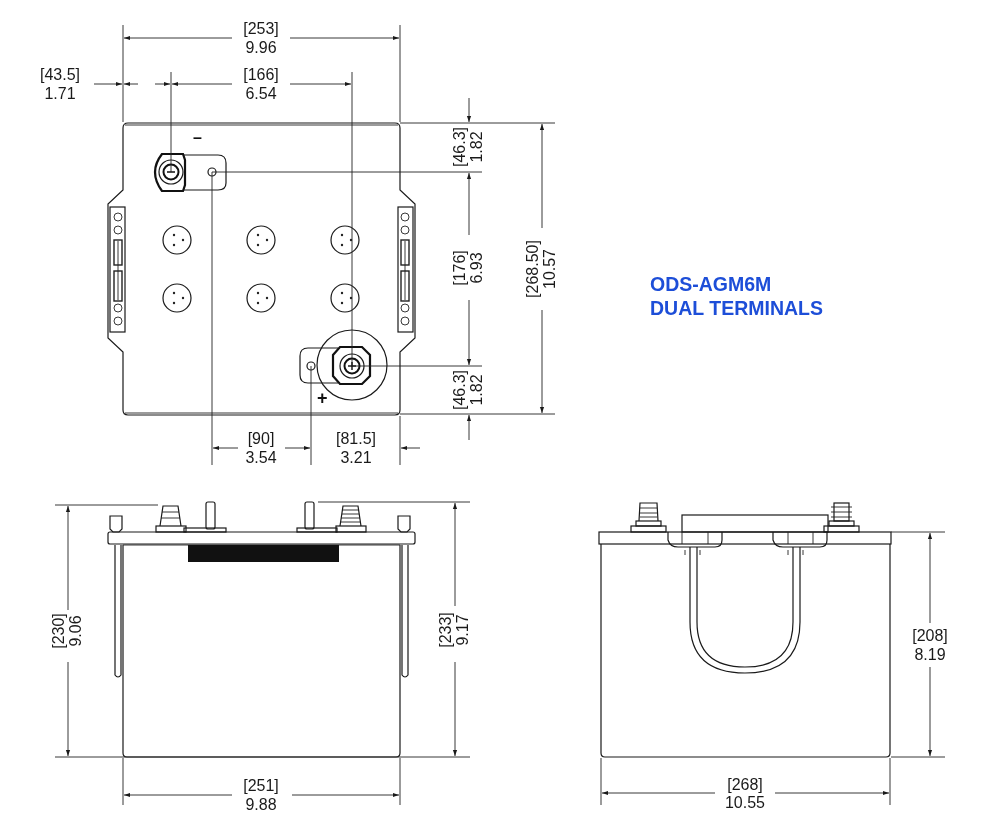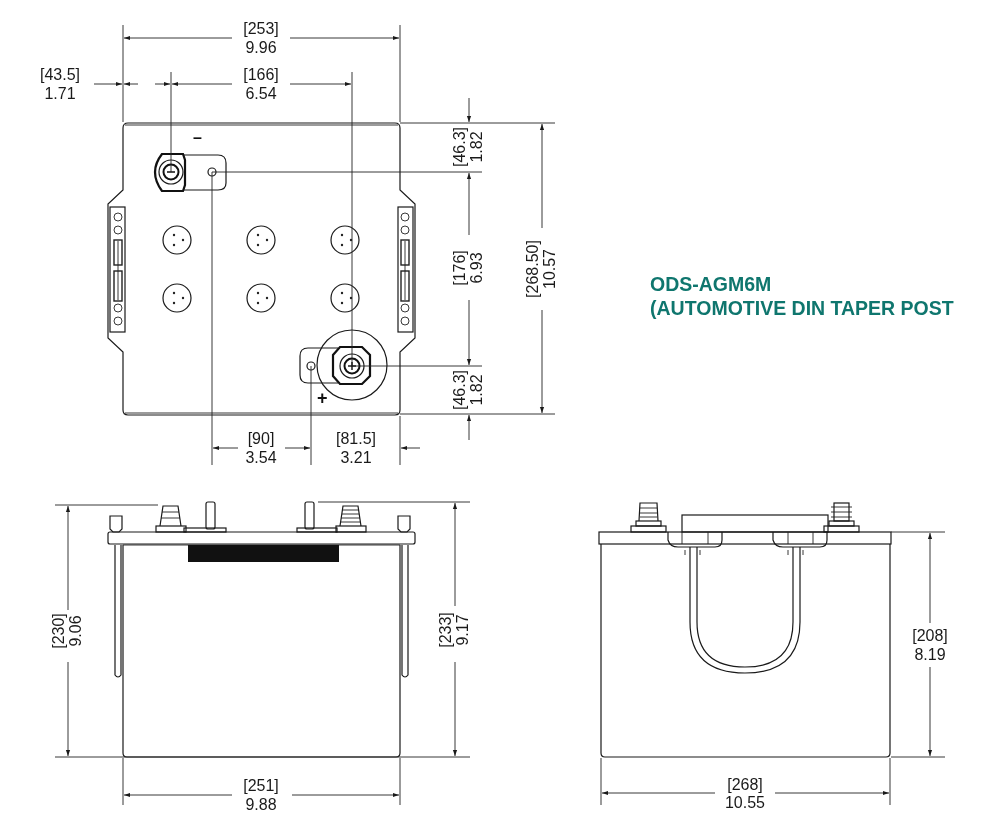--- a/index.html
+++ b/index.html
@@ -1,21 +1,21 @@
 <!DOCTYPE html>
 <html><head>
 <meta charset="utf-8">
 <style>
   html, body { margin: 0; padding: 0; background: #ffffff; }
   body { width: 1000px; height: 833px; position: relative; overflow: hidden; font-family: "Liberation Sans", sans-serif; }
   svg { position: absolute; left: 0; top: 0; }
   .ln { stroke: #1a1a1a; fill: none; stroke-width: 1.2; }
   .thin { stroke: #222; fill: none; stroke-width: 0.9; }
   .dimtxt { font-family: "Liberation Sans", sans-serif; font-size: 16px; fill: #1a1a1a; }
-  .title { position: absolute; left: 650px; top: 272px; font-family: "Liberation Sans", sans-serif; font-weight: bold; font-size: 19.5px; line-height: 24px; color: #0f766e; }
+  .title { position: absolute; left: 650px; top: 272px; font-family: "Liberation Sans", sans-serif; font-weight: bold; font-size: 19.5px; line-height: 24px; color: #1d4ed8; }
   .title div { white-space: nowrap; }
 </style>
 </head>
 <body>
 
 <svg width="1000" height="833" viewBox="0 0 1000 833">
   <defs>
     <marker id="arr" viewBox="0 0 10 10" refX="10" refY="5" markerWidth="9" markerHeight="6" orient="auto-start-reverse" markerUnits="userSpaceOnUse">
       <path d="M0,1.5 L10,5 L0,8.5 z" fill="#1a1a1a"></path>
     </marker>
@@ -304,14 +304,14 @@
     <line class="thin" x1="775" y1="793" x2="889" y2="793" marker-end="url(#arr)"></line>
     <g>
       <text class="dimtxt" x="745" y="790" text-anchor="middle">[<tspan>268</tspan>]</text>
       <text class="dimtxt" x="745" y="808" text-anchor="middle">10.55</text>
     </g>
   </g>
 </svg>
 
 <div class="title">
   <div>ODS-AGM6M</div>
-  <div>(AUTOMOTIVE DIN TAPER POST</div>
+  <div>DUAL TERMINALS</div>
 </div>
 
 </body></html>

